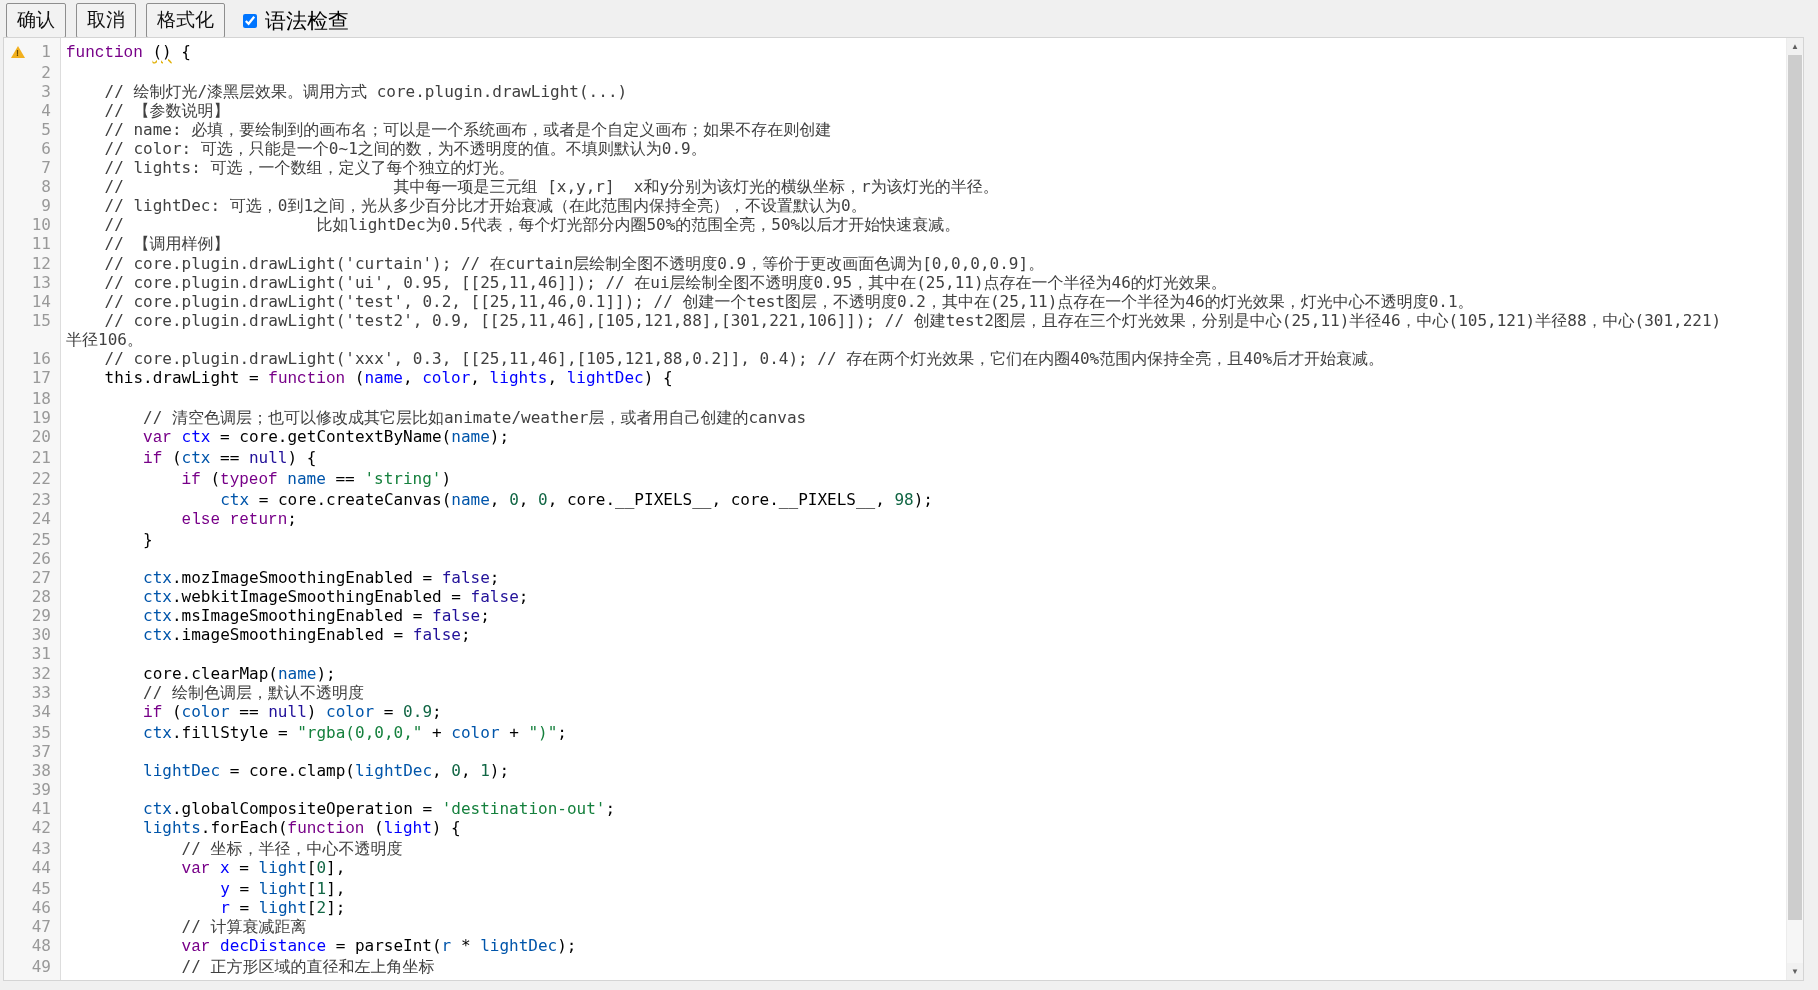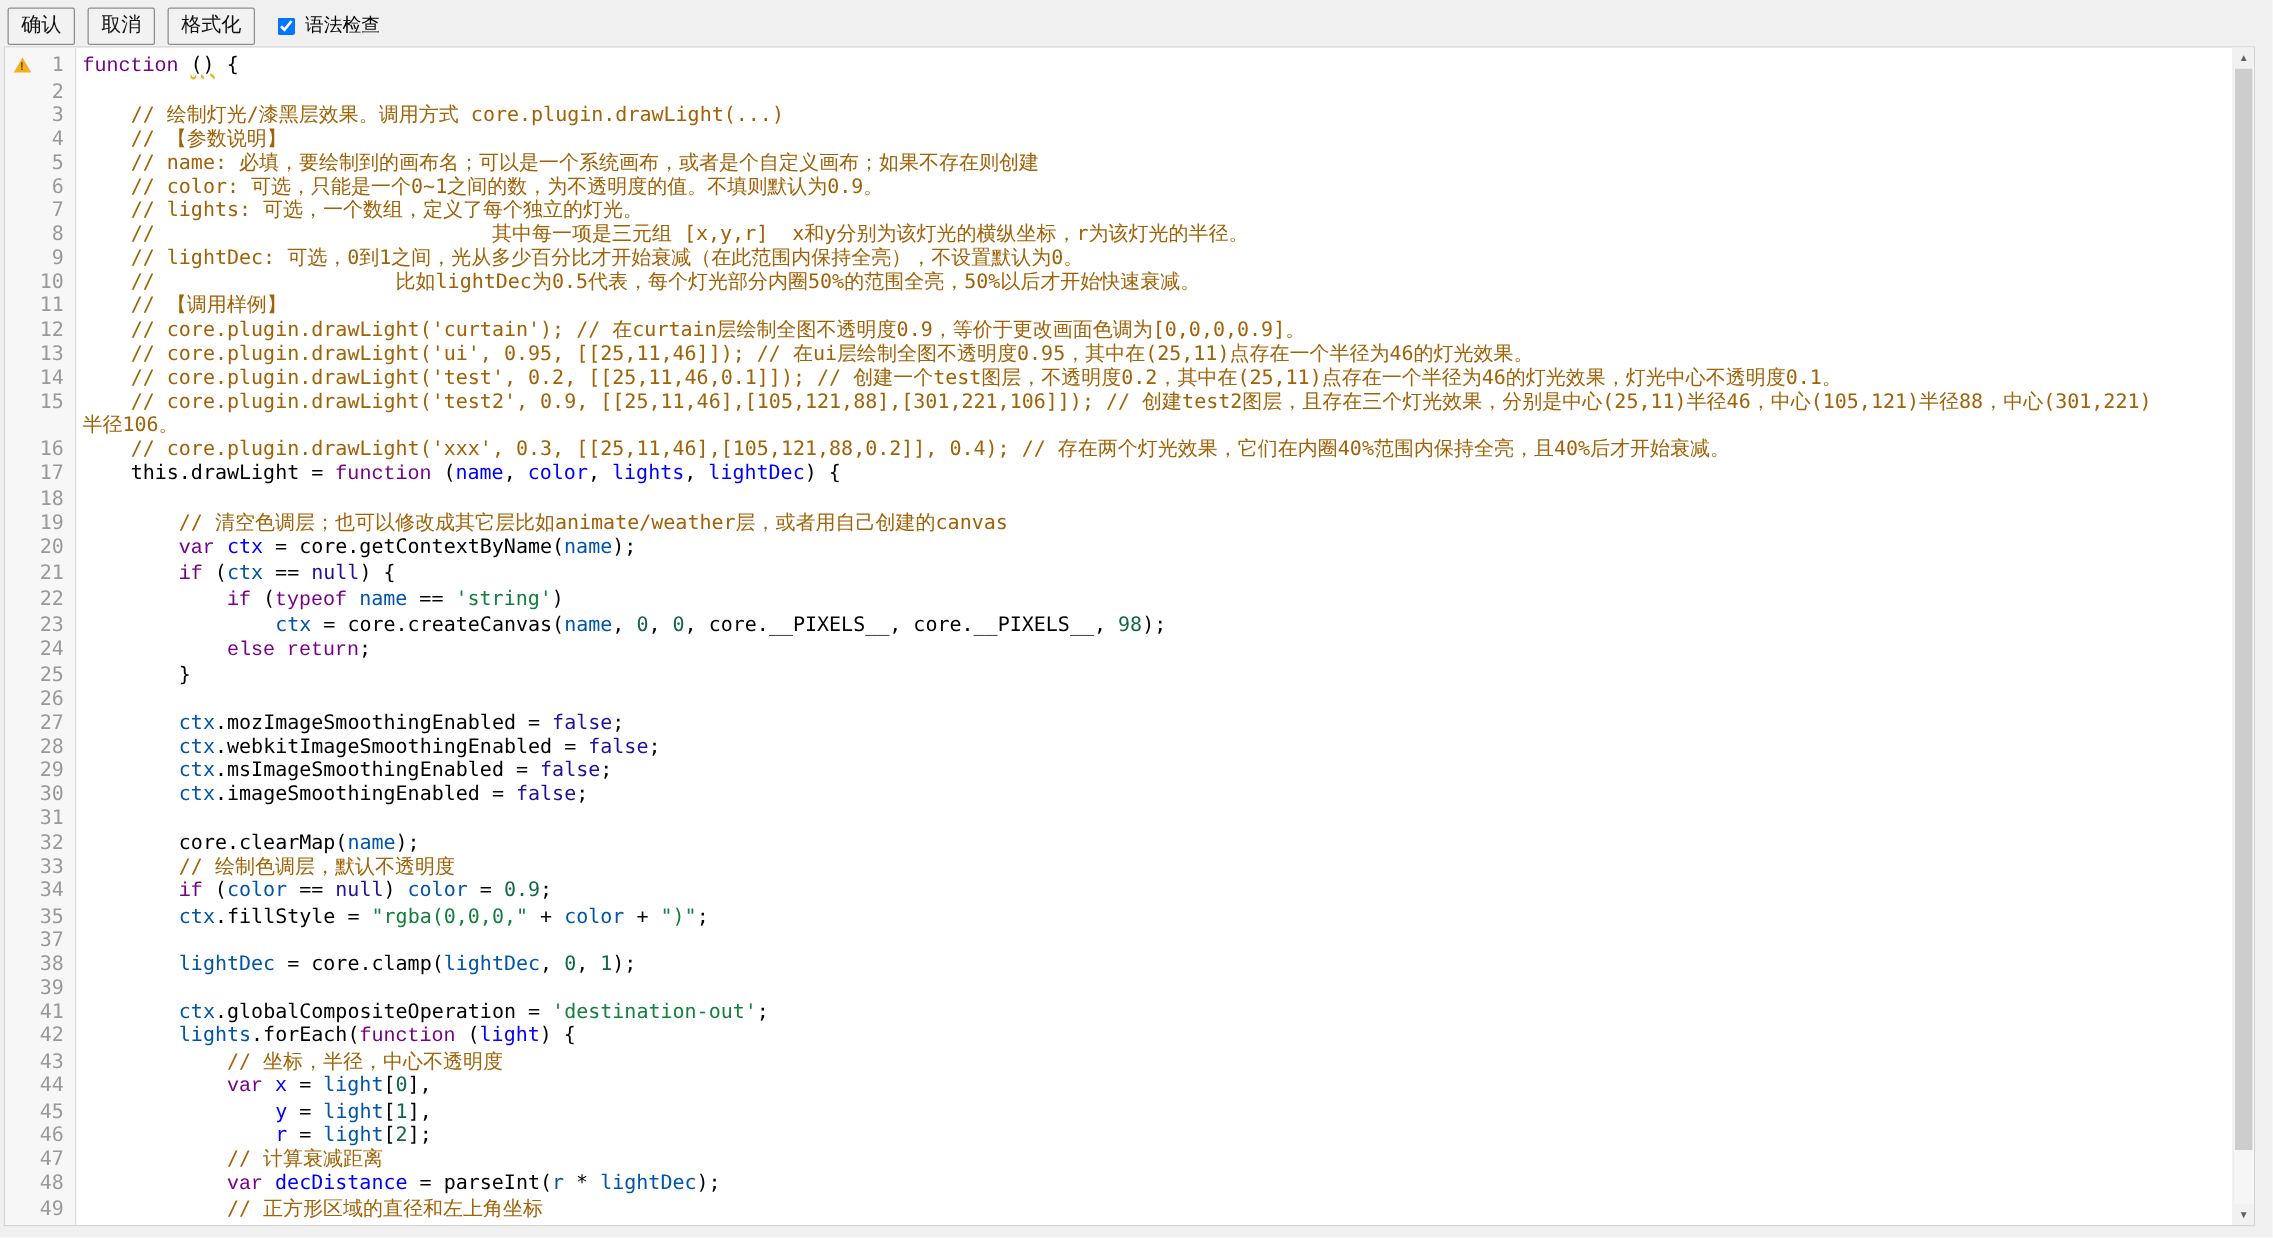--- a/index.html
+++ b/index.html
@@ -1,40 +1,40 @@
 <!DOCTYPE html>
 <html><head>
 <meta charset="utf-8">
 <style>
   html,body{margin:0;padding:0;}
   body{width:1818px;height:990px;overflow:hidden;background:#f0f0f0;font-family:"Liberation Sans",sans-serif;}
   .toolbar{height:33px;padding:4px 0 0 6px;display:flex;align-items:center;}
-  .tb-btn{margin-right:10px;padding:3px 10px 4px;font-size:16px;color:#111;background:#f2f2f2;
+  .tb-btn{margin-right:10px;padding:3px 10px 4px;font-size:19px;color:#111;background:#f2f2f2;
           border:1px solid #8e8e8e;border-radius:2px;font-family:Liberation Mono, monospace;cursor:pointer;}
   .syntax-wrap{display:flex;align-items:center;margin-left:8px;cursor:pointer;}
   .syntax-wrap input{width:14px;height:14px;margin:0 8px 0 0;}
-  .syntax-label{font-size:15px;color:#000;}
+  .syntax-label{font-size:21px;color:#000;}
   
   .editor{position:absolute;top:37px;left:3px;right:14px;bottom:9px;background:#fff;
           border:1px solid #d4d4d4;overflow:hidden;}
   .gutter-bg{position:absolute;left:0;top:0;bottom:0;width:56px;background:#f7f7f7;border-right:1px solid #ddd;}
   #code-rows{position:absolute;left:0;top:0;right:16px;padding-top:4px;
              font-family:"DejaVu Sans Mono",monospace;font-size:16px;line-height:19.05px;}
   .cm-row{display:flex;align-items:flex-start;min-height:19.05px;}
   .gcell{flex:0 0 56px;width:56px;box-sizing:border-box;text-align:right;padding-right:9px;
          color:#999;position:relative;user-select:none;}
   .cm-line{margin:0;flex:1;font:inherit;white-space:pre-wrap;word-break:break-all;
            padding-left:6px;padding-right:64px;color:#000;}
   .tk-k{color:#708;font-family:Liberation Mono, monospace;}   
   .tk-v{color:#05a;}   
   .tk-d{color:#00f;}   
   .tk-a{color:#219;}   
   .tk-n{color:#164;}   
   .tk-s{color:#15803d;}   
-  .tk-c{color:#a16207;}   
+  .tk-c{color:#404040;}   
   .tk-p{color:#000;}   
   .tk-w{color:#000;text-decoration:underline;text-decoration-style:wavy;text-decoration-color:#e2b411;}
   .warn-tri{position:absolute;left:7px;top:4px;width:0;height:0;
             border-left:7px solid transparent;border-right:7px solid transparent;
             border-bottom:12px solid #f2b01e;}
   .warn-tri::after{content:"!";position:absolute;left:-2px;top:1px;
             font:bold 9px/13px "Liberation Sans",sans-serif;color:#6b4a00;}
   
   .vscroll{position:absolute;top:0;right:0;bottom:0;width:16px;background:#f6f6f6;border-left:1px solid #ececec;}
   .sb-btn{position:absolute;left:0;width:16px;height:17px;background:#f1f1f1;color:#606060;

